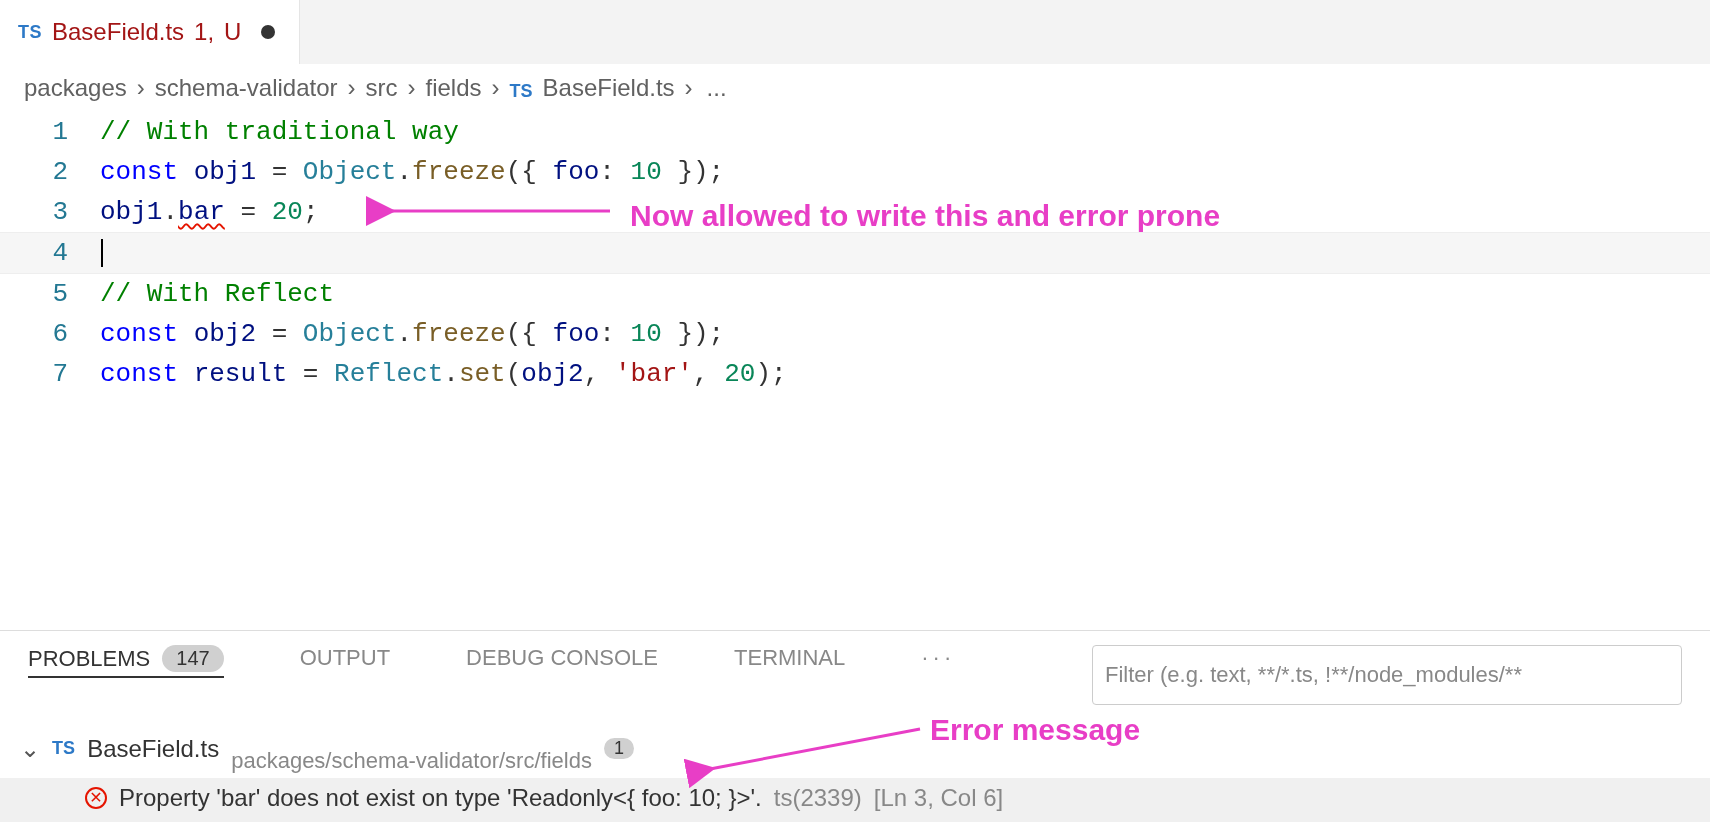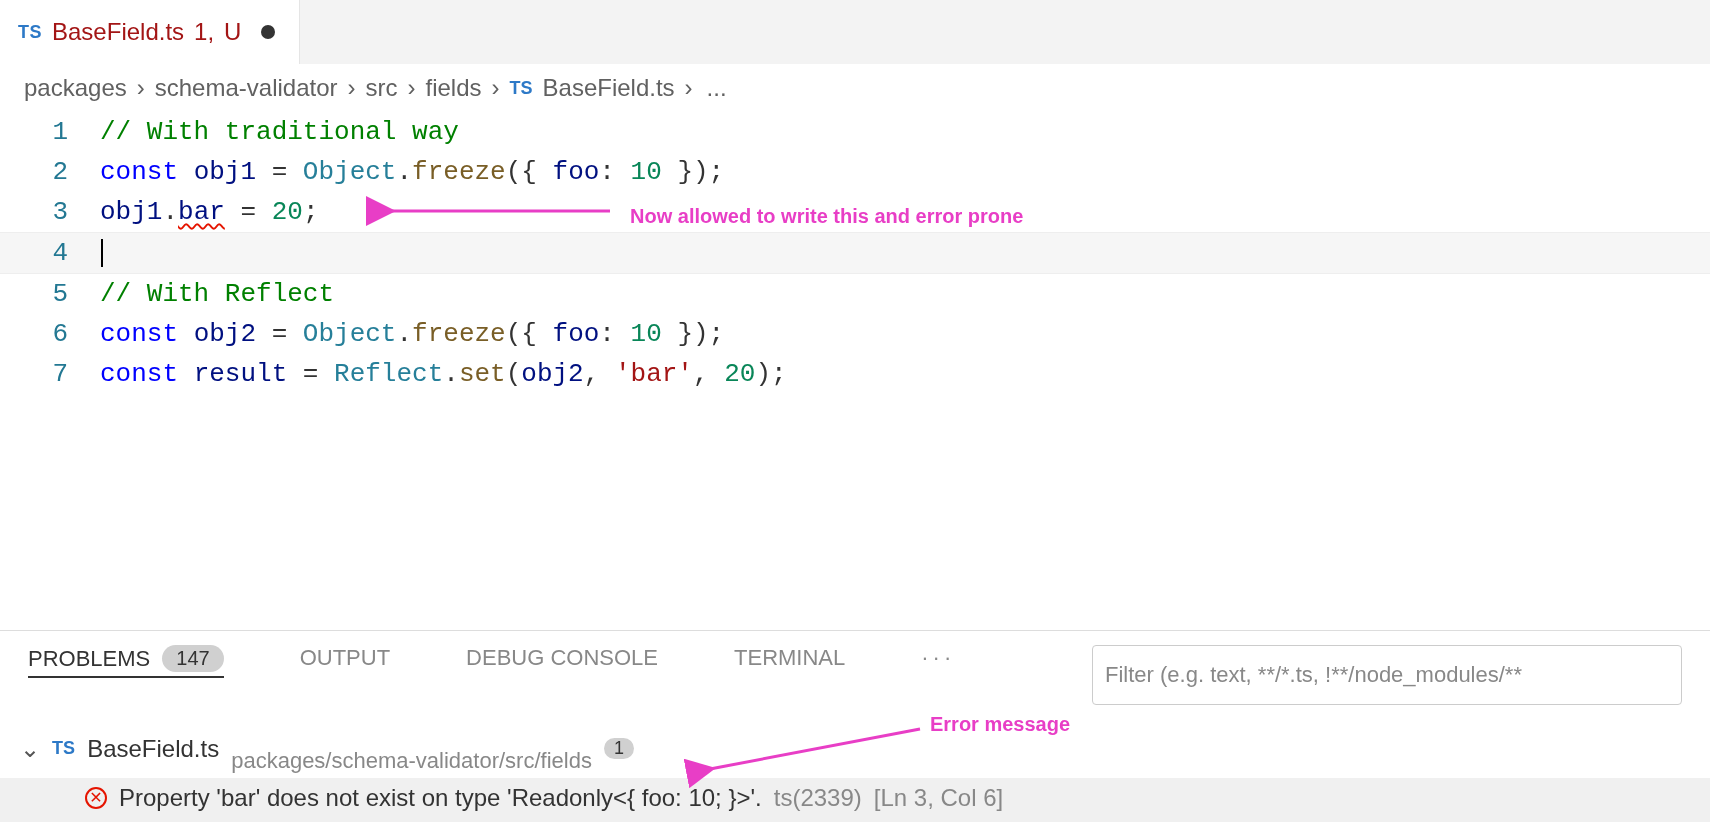--- a/index.html
+++ b/index.html
@@ -30,21 +30,21 @@
   }
   .tab .ts-badge { font-size: 18px; font-weight: 700; color: #2d79c7; letter-spacing: 0.5px; }
   .tab .filename { font-size: 24px; color: #a31515; }
   .tab .tab-count { font-size: 24px; color: #a31515; }
   .tab .tab-git { font-size: 24px; color: #a31515; }
   .tab .dirty-dot { width: 14px; height: 14px; border-radius: 50%; background: #333; margin-left: 10px; }
 
   
   .breadcrumbs {
     display: flex;
-    align-items: center;
+    align-items: flex-end;
     gap: 10px;
     padding: 10px 24px;
     font-size: 24px;
     color: #616161;
   }
   .breadcrumbs .chev { color: #616161; }
   .breadcrumbs .ts-mini { font-size: 18px; font-weight: 700; color: #2d79c7; }
   .breadcrumbs .crumb-file { color: #616161; }
   .breadcrumbs .ellipsis { color: #616161; margin-left: 4px; }
 
@@ -95,21 +95,21 @@
     width: 2px; height: 28px;
     background: #000;
     vertical-align: middle;
     margin-left: 1px;
   }
 
   
   .annot {
     position: absolute;
     font-family: -apple-system, sans-serif;
-    font-size: 20px;
+    font-size: 30px;
     font-weight: 600;
     color: #e83ec6;
     pointer-events: none;
   }
   .annot svg { overflow: visible; }
 
   
   .panel {
     position: absolute;
     bottom: 0; left: 0; right: 0;

